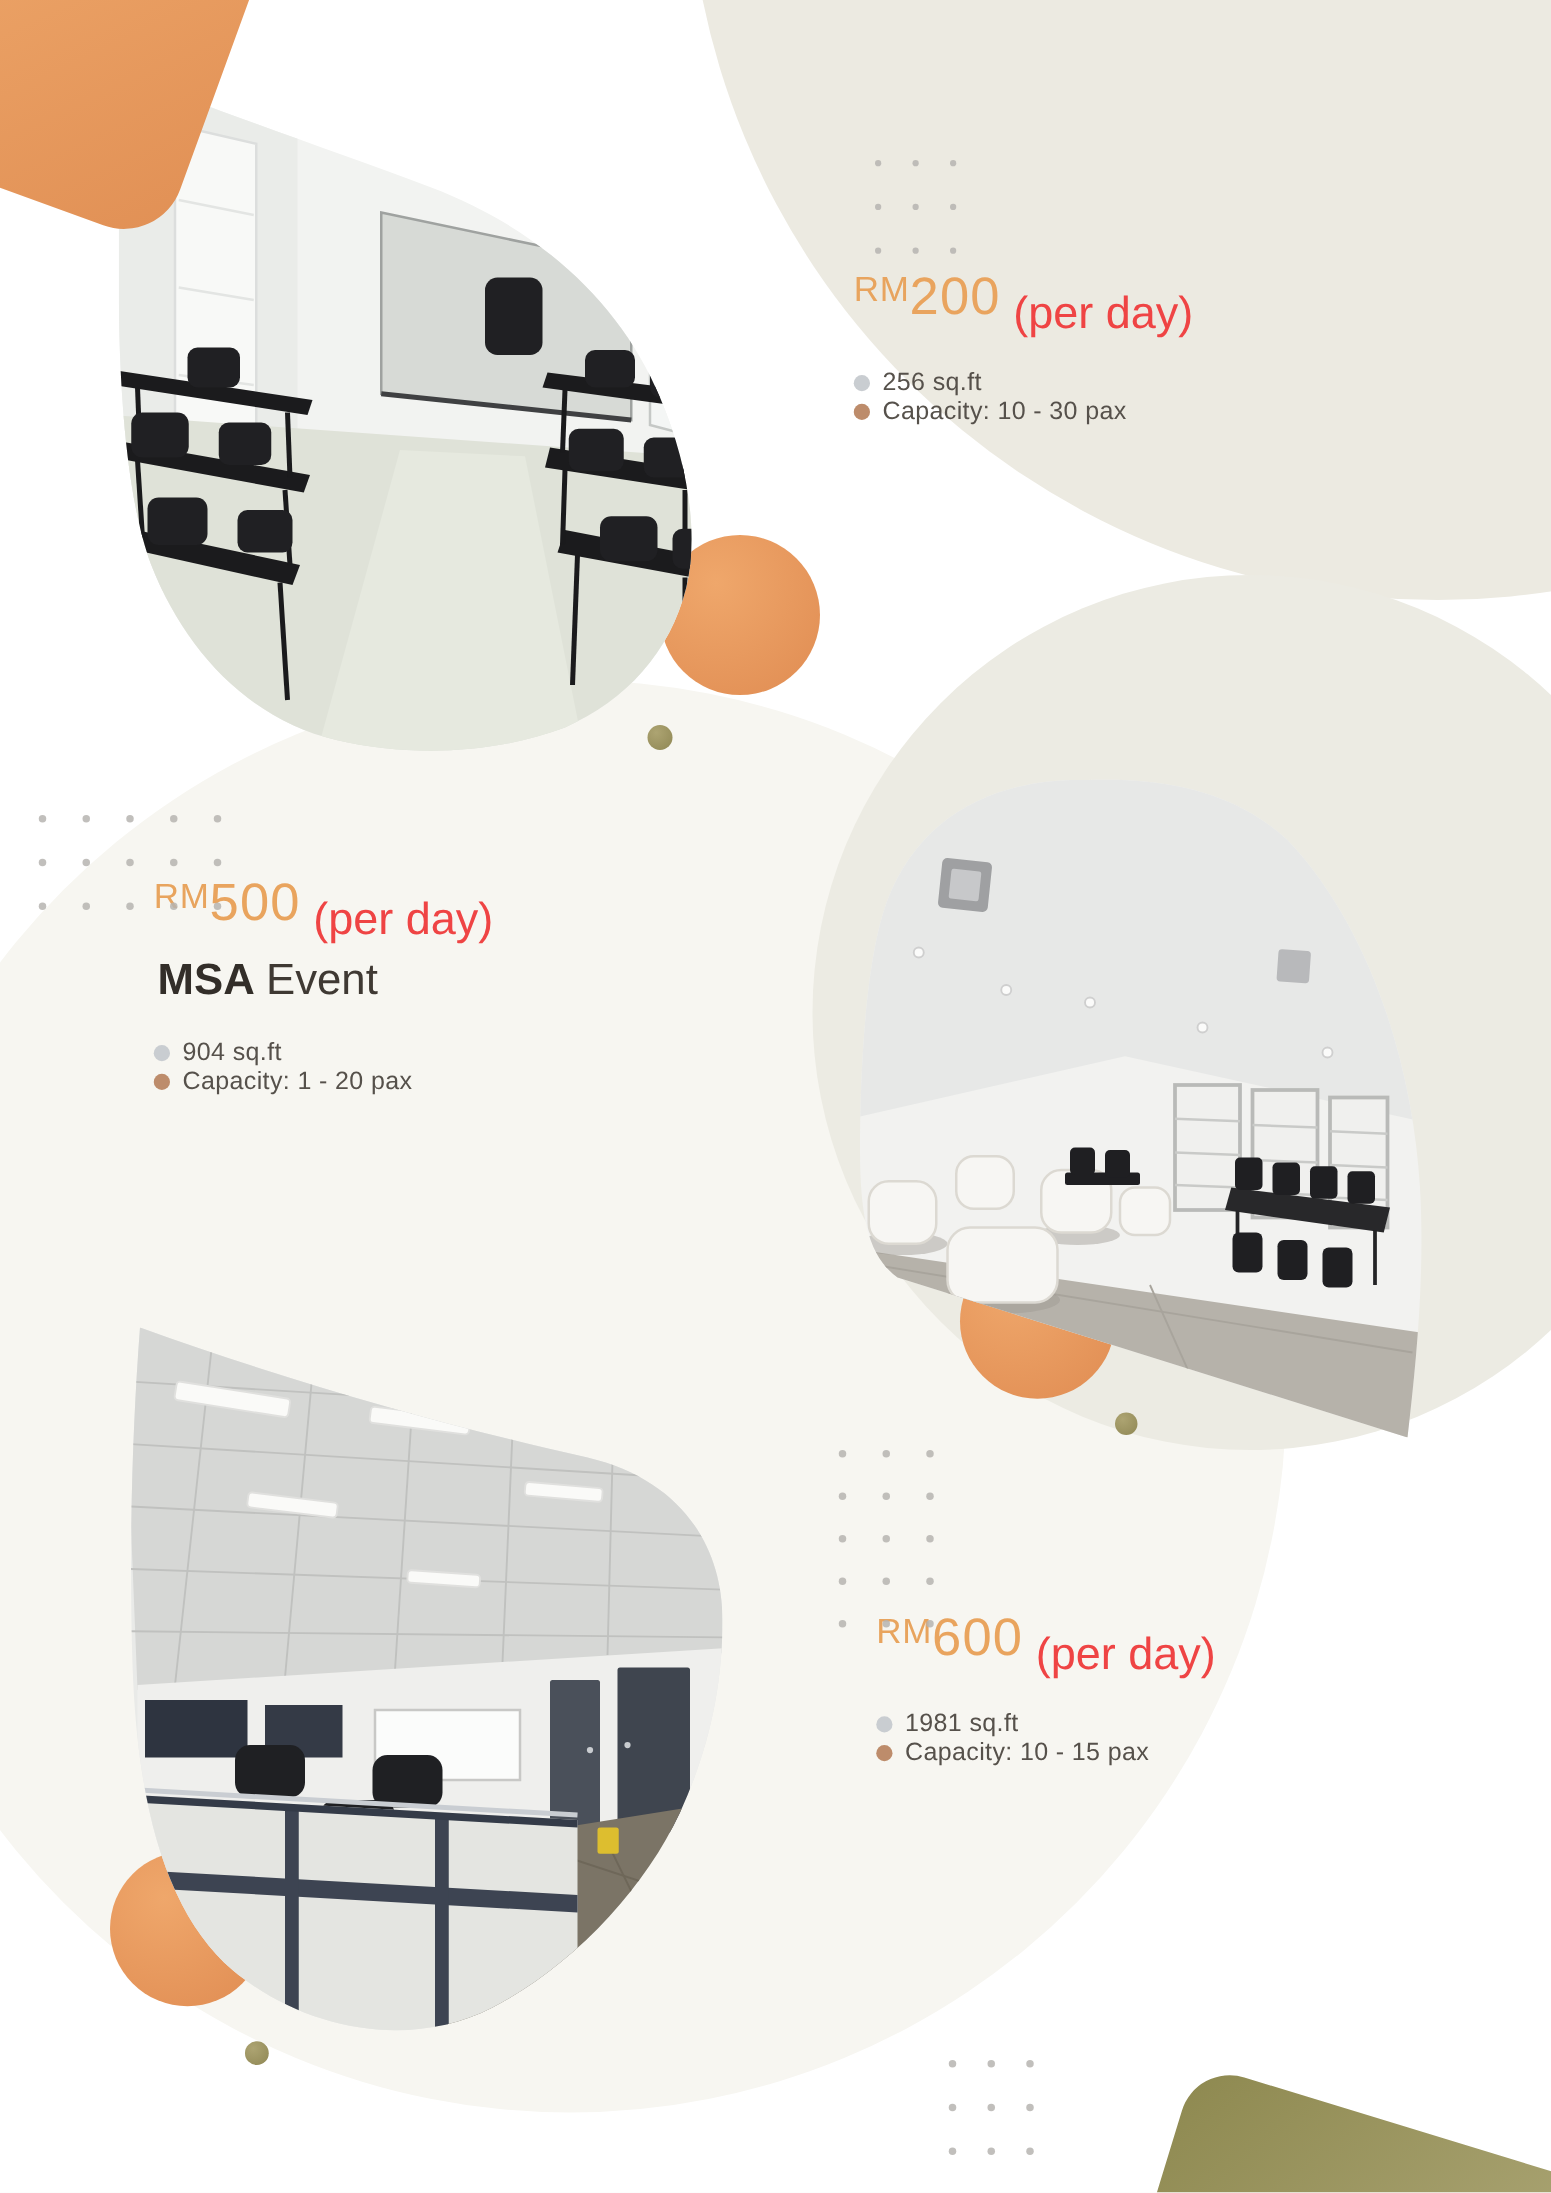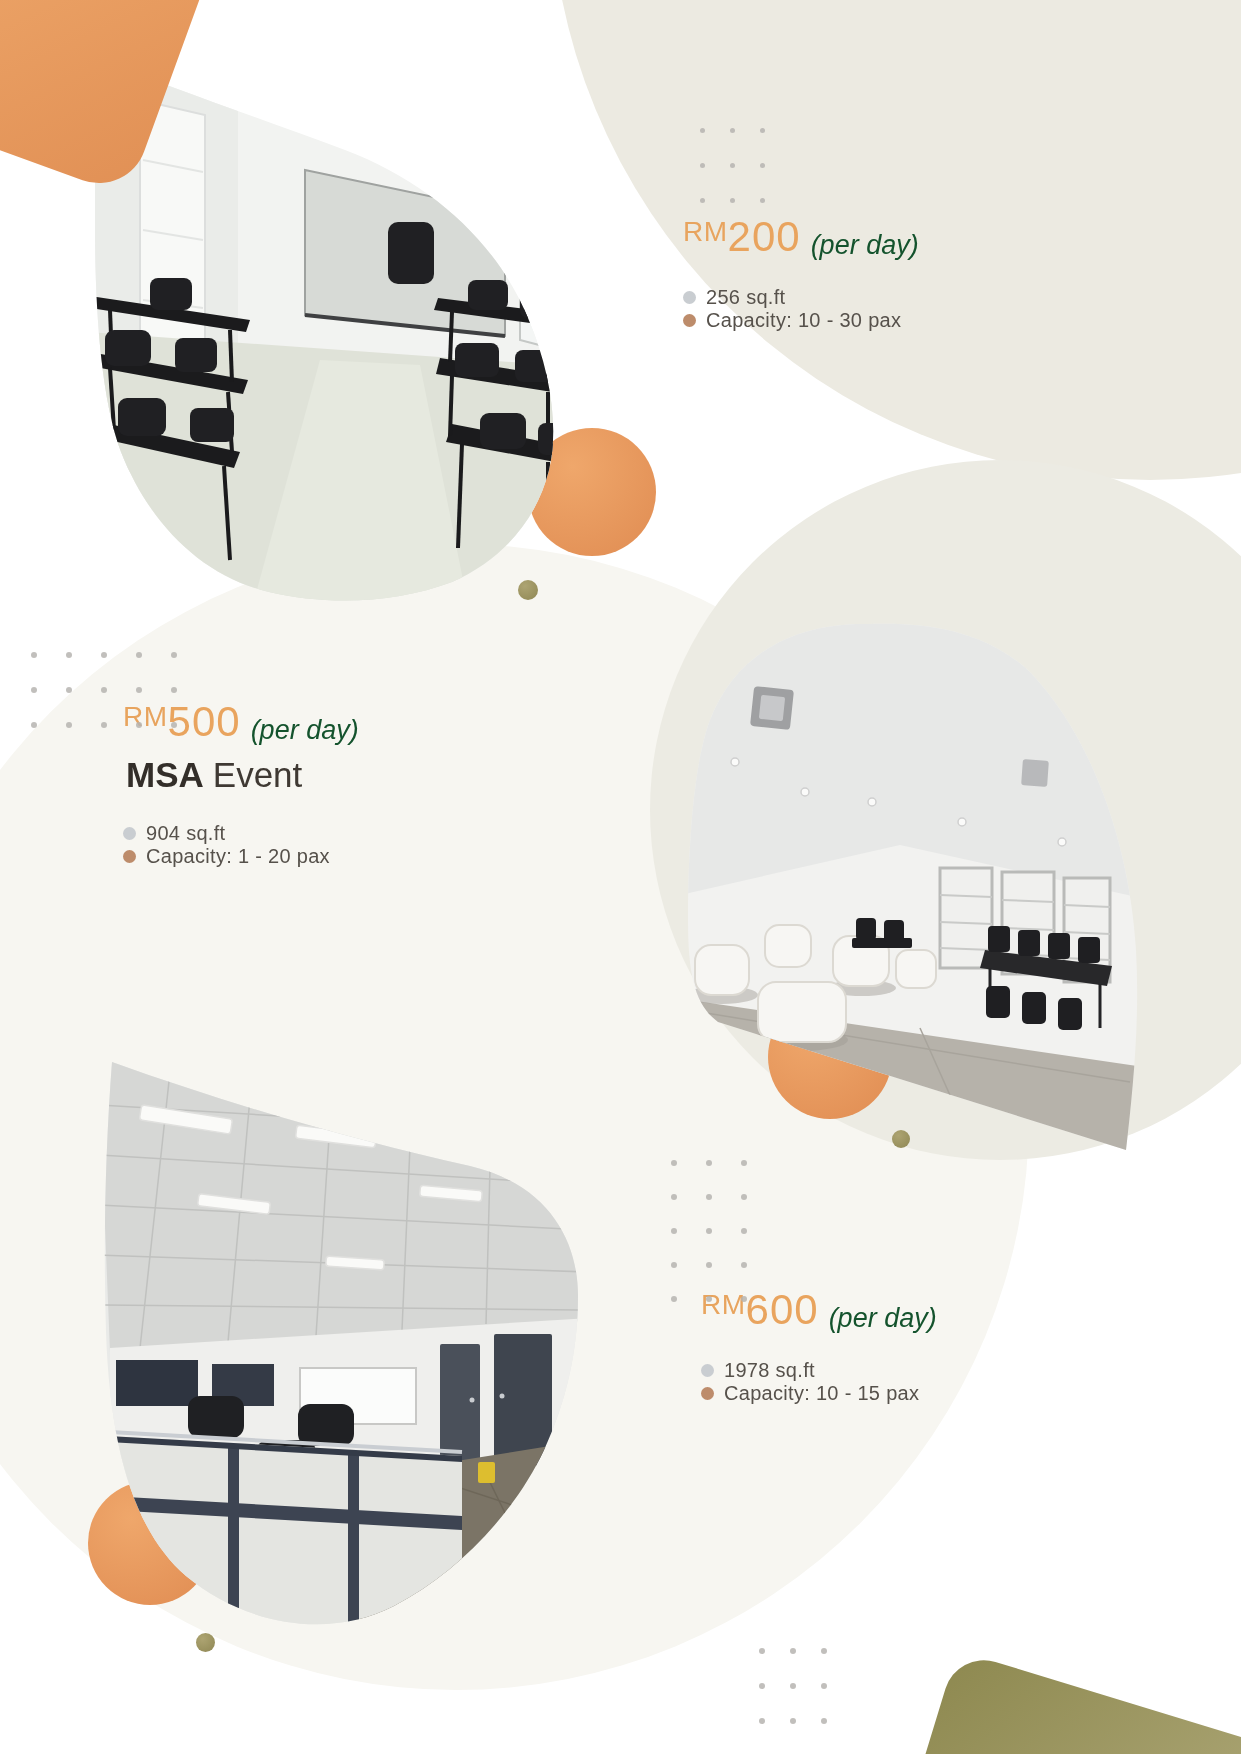--- a/index.html
+++ b/index.html
@@ -24,21 +24,21 @@
      transform:rotate(20deg);background:linear-gradient(135deg,#EFA96C 0%,#E19055 100%);}
   .corner-olive{left:890px;top:1700px;width:400px;height:400px;border-radius:40px;
      transform:rotate(17deg);background:linear-gradient(125deg,#8E8950 0%,#B2AC7D 70%);}
   
   .dot{position:absolute;border-radius:50%;background:#B6B4B0;opacity:.85;}
   
   .section{position:absolute;}
   .price-row{display:flex;align-items:flex-start;line-height:1;white-space:nowrap;}
   .currency{font-size:28px;font-weight:500;color:#E8A45E;padding-top:2px;letter-spacing:.5px;}
   .amount{font-size:42px;font-weight:400;color:#E9A45E;letter-spacing:1px;}
-  .period{font-size:27px;font-weight:400;color:#14532d;padding-top:16px;margin-left:10px;font-style:italic;}
+  .period{font-size:36px;font-weight:400;color:#ef4444;padding-top:16px;margin-left:10px;}
   .title-row{margin-top:11px;margin-left:3px;font-size:35px;line-height:1.15;white-space:nowrap;color:#3F3933;}
   .t-bold{font-weight:800;color:#332E29;}
   .t-reg{font-weight:400;margin-left:9px;}
   .feature-row{display:flex;align-items:center;gap:10px;font-size:20px;color:#56514B;
      letter-spacing:.3px;white-space:nowrap;}
   .f1{margin-top:27px;}
   .f2{}
   .bullet{width:13px;height:13px;border-radius:50%;flex:0 0 auto;}
   .bullet-gray{background:#C9CDD1;}
   .bullet-brown{background:#BD8C6B;}
@@ -307,21 +307,21 @@
   </div>
 
   <div class="section" style="left:701px;top:1289px;">
     <div class="price-row">
       <span class="currency">RM</span>
       <span class="amount">600</span>
       <span class="period">(per day)</span>
     </div>
     <div class="feature-row f1">
       <span class="bullet bullet-gray"></span>
-      <span>1978 sq.ft</span>
+      <span>1981 sq.ft</span>
     </div>
     <div class="feature-row f2">
       <span class="bullet bullet-brown"></span>
       <span>Capacity: 10 - 15 pax</span>
     </div>
   </div>
 
 <div>
       <div class="dot" style="left: 700px; top: 128px; height: 5px; width: 5px;"></div>
       <div class="dot" style="left: 730px; top: 128px; height: 5px; width: 5px;"></div>

